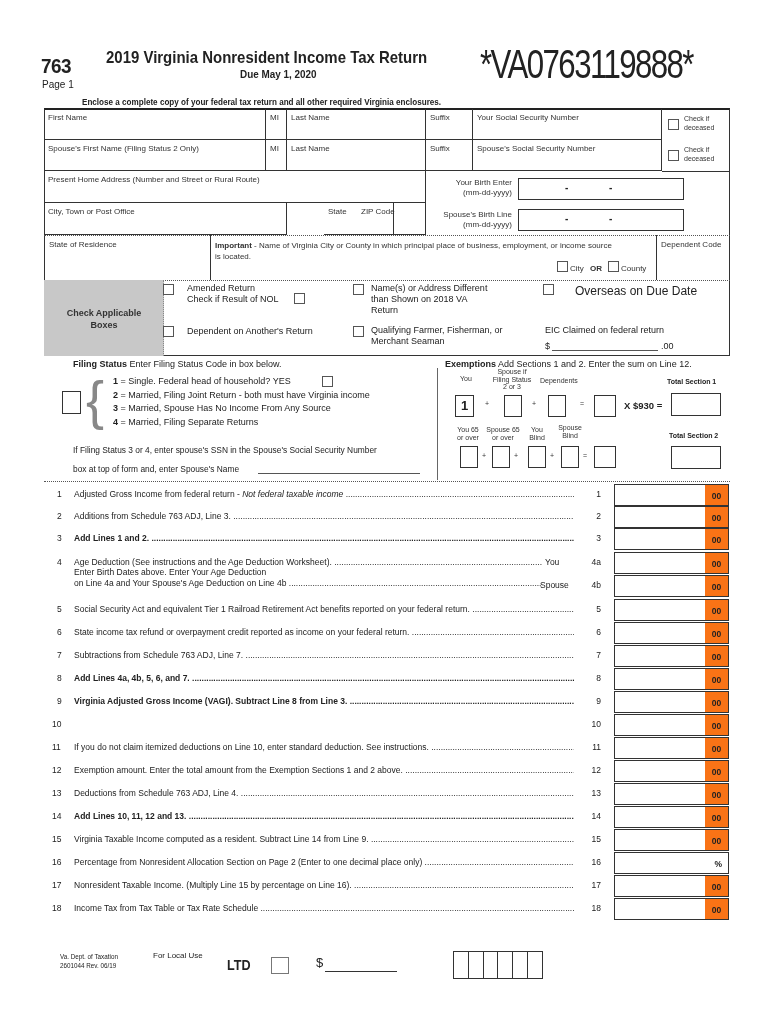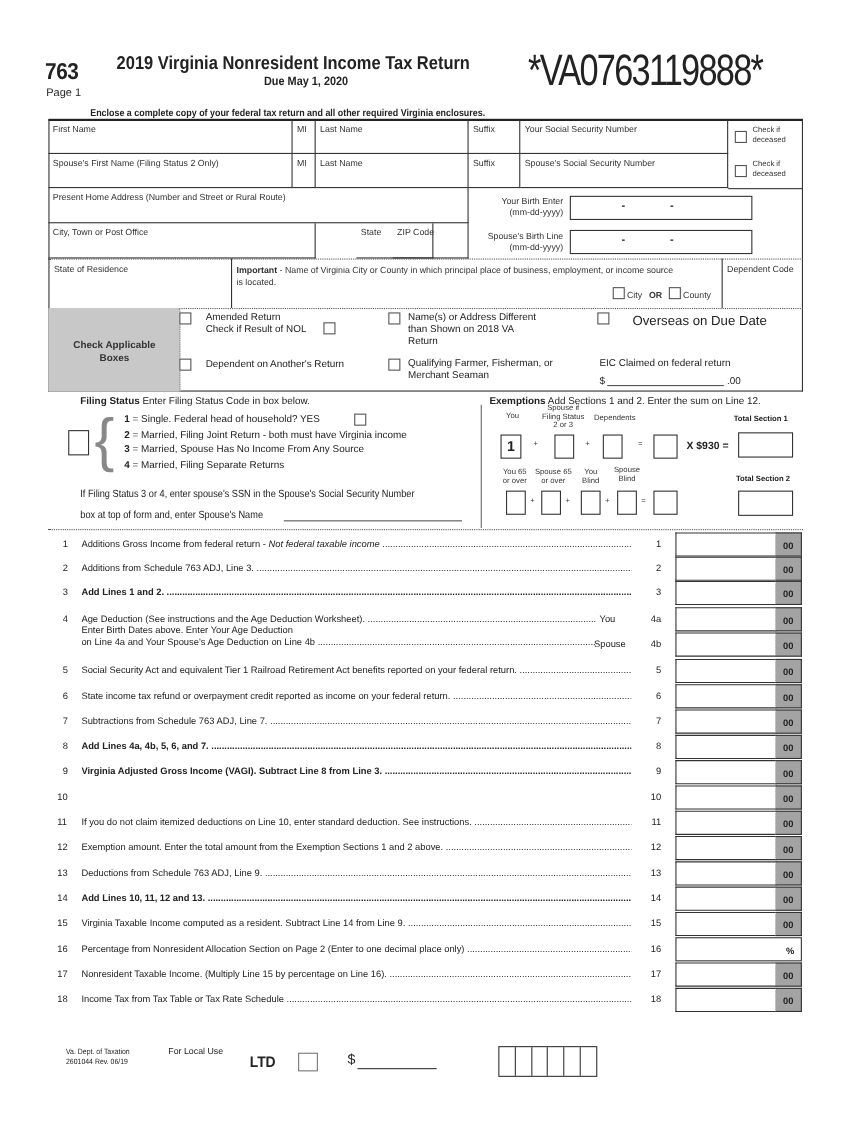--- a/index.html
+++ b/index.html
@@ -27,21 +27,21 @@
   .grid-cell .lbl { position: absolute; left: 4px; top: 4px; white-space: nowrap; }
 
   .section-gray { position: absolute; left: 44px; top: 280px; width: 120px; height: 76px; background: #c8c8c8; border-right: 1px dotted #888; }
 
   .line-row { position: absolute; left: 44px; width: 685px; height: 22px; }
   .line-row .num { position: absolute; left: 13px; top: 5px; font-size: 8.5px; }
   .line-row .txt { position: absolute; left: 30px; top: 5px; font-size: 8.5px; white-space: nowrap; width: 500px; overflow: hidden; }
   .line-row .txt::after { content: " ...................................................................................................................................................................................................................."; }
   .line-row .rnum { position: absolute; left: 545px; width: 12px; top: 5px; font-size: 8.5px; text-align: right; }
   .line-row .amt { position: absolute; left: 570px; top: 0; width: 92px; height: 22px; border: 1px solid #333; border-right: 1px dotted #888; background: #fff; }
-  .line-row .cents { position: absolute; left: 661px; top: 0; width: 24px; height: 22px; border: 1px solid #333; border-left: none; font-size: 8.5px; font-weight: bold; text-align: center; line-height: 22px; background: #a3a3a3; }
+  .line-row .cents { position: absolute; left: 661px; top: 0; width: 24px; height: 22px; border: 1px solid #333; border-left: none; font-size: 8.5px; font-weight: bold; text-align: center; line-height: 22px; background: #f97316; }
   .line-row .pct { position: absolute; left: 570px; top: 0; width: 115px; height: 22px; border: 1px solid #333; font-size: 8.5px; font-weight: bold; text-align: right; padding-right: 6px; line-height: 22px; background:#fff; }
 </style>
 <style>.line-row .txt.nodots::after{content:none}.dotafter::after{content:" ....................................................................................................................................................................."}</style></head>
 <body>
 
 <div class="abs" id="form-num">763</div>
 <div class="abs" id="page-num">Page 1</div>
 <div class="abs" id="form-title">2019 Virginia Nonresident Income Tax Return</div>
 <div class="abs" id="due-date">Due May 1, 2020</div>
 <div class="abs" id="barcode-text">*VA0763119888*</div>
@@ -232,21 +232,21 @@
 <span class="abs sm" style="left:583px; top:452px;">=</span>
 <div class="box" style="left:594px; top:446px; width:22px; height:22px;"></div>
 <span class="abs bold" style="left:624px; top:452px; font-size:9.5px;margin-top:44px;">X $800 =</span>
 <div class="box" style="left:671px; top:446px; width:50px; height:23px;"></div>
 
 <div class="hline" style="left:44px; top:481px; width:686px; border-top:1px dotted #555;"></div>
 
 <div id="lines">
     <div class="line-row" style="top: 484px;">
       <span class="num">1</span>
-      <span class="txt"><span>Additions Gross Income from federal return - </span><i>Not federal taxable income</i></span>
+      <span class="txt"><span>Adjusted Gross Income from federal return - </span><i>Not federal taxable income</i></span>
       <span class="rnum">1</span>
       <div class="amt"></div>
       <div class="cents">00</div>
     </div>
     <div class="line-row" style="top: 506px;">
       <span class="num">2</span>
       <span class="txt"><span>Additions from Schedule 763 ADJ, Line 3.</span></span>
       <span class="rnum">2</span>
       <div class="amt"></div>
       <div class="cents">00</div>
@@ -326,21 +326,21 @@
     </div>
     <div class="line-row" style="top: 760px;">
       <span class="num" style="left: 8px;">12</span>
       <span class="txt"><span>Exemption amount. Enter the total amount from the Exemption Sections 1 and 2 above.</span></span>
       <span class="rnum">12</span>
       <div class="amt"></div>
       <div class="cents">00</div>
     </div>
     <div class="line-row" style="top: 783px;">
       <span class="num" style="left: 8px;">13</span>
-      <span class="txt"><span>Deductions from Schedule 763 ADJ, Line 9.</span></span>
+      <span class="txt"><span>Deductions from Schedule 763 ADJ, Line 4.</span></span>
       <span class="rnum">13</span>
       <div class="amt"></div>
       <div class="cents">00</div>
     </div>
     <div class="line-row" style="top: 806px;">
       <span class="num" style="left: 8px;">14</span>
       <span class="txt" style="font-weight: bold;"><span>Add Lines 10, 11, 12 and 13.</span></span>
       <span class="rnum">14</span>
       <div class="amt"></div>
       <div class="cents">00</div>

